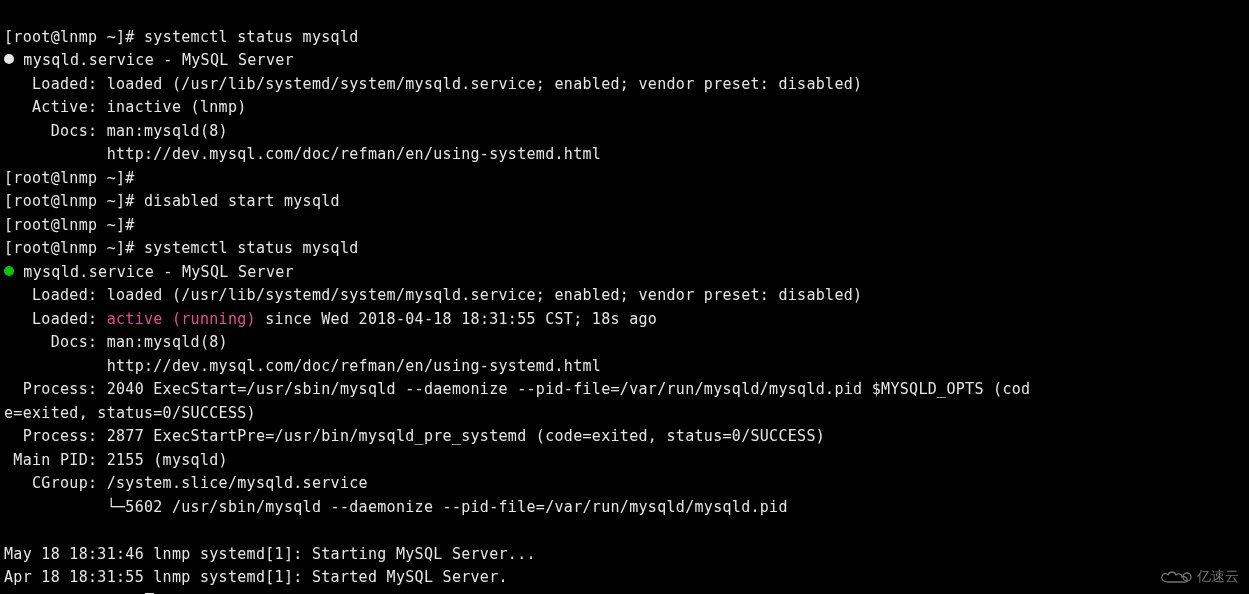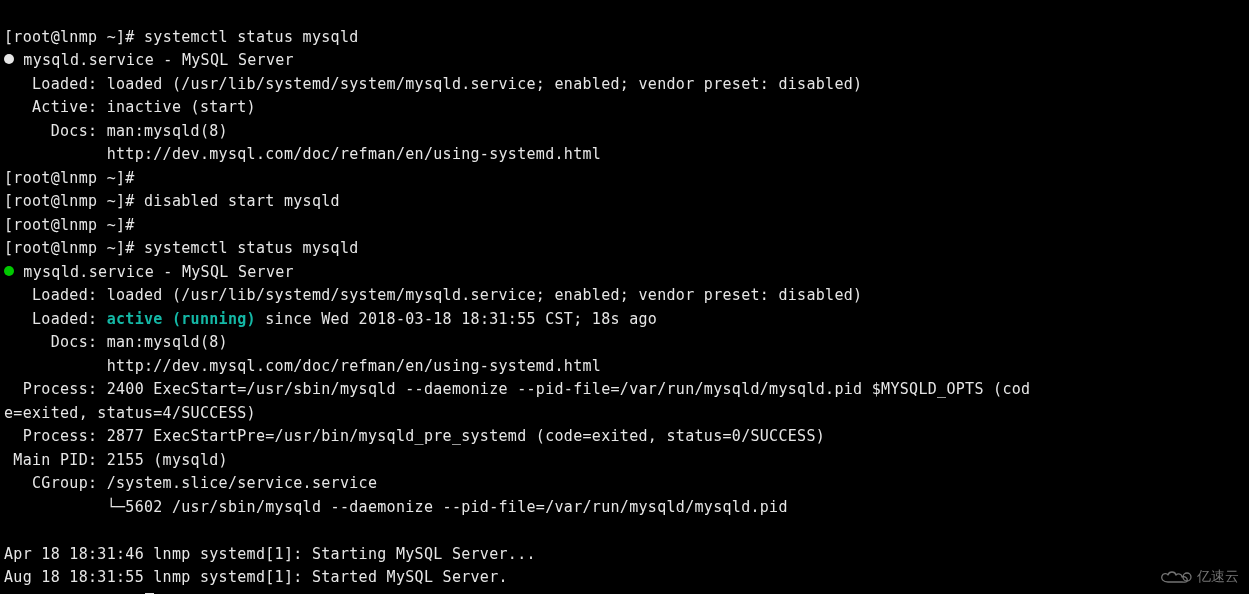--- a/index.html
+++ b/index.html
@@ -31,21 +31,21 @@
   }
   .bullet-green {
     display: inline-block;
     width: 10px;
     height: 10px;
     border-radius: 50%;
     background: #00c800;
     vertical-align: middle;
     margin-top: -3px;
   }
-  .green { color: #14b8a6; font-weight: bold; }
+  .green { color: #ec4899; font-weight: normal; }
   .watermark {
     position: absolute;
     right: 10px;
     bottom: 8px;
     font-family: sans-serif;
     font-size: 14px;
     color: #888;
     display: flex;
     align-items: flex-start;
     gap: 4px;
@@ -61,41 +61,41 @@
     margin-left: 1px;
   }
 </style>
 </head>
 <body>
 
 <div class="terminal">
 <span>[root@lnmp ~]# </span><span>systemctl status mysqld</span>
 <span class="bullet-white"></span><span> mysqld.service - MySQL Server</span>
 <span>   Loaded: loaded (/usr/lib/systemd/system/mysqld.service; enabled; vendor preset: disabled)</span>
-<span>   Active: inactive (start)</span>
+<span>   Active: inactive (lnmp)</span>
 <span>     Docs: man:mysqld(8)</span>
 <span>           http://dev.mysql.com/doc/refman/en/using-systemd.html</span>
 <span>[root@lnmp ~]# </span>
 <span>[root@lnmp ~]# </span><span>disabled start mysqld</span>
 <span>[root@lnmp ~]# </span>
 <span>[root@lnmp ~]# </span><span>systemctl status mysqld</span>
 <span class="bullet-green"></span><span> mysqld.service - MySQL Server</span>
 <span>   Loaded: loaded (/usr/lib/systemd/system/mysqld.service; enabled; vendor preset: disabled)</span>
-<span>   Loaded: </span><span class="green">active (running)</span><span> since Wed 2018-03-18 18:31:55 CST; 18s ago</span>
+<span>   Loaded: </span><span class="green">active (running)</span><span> since Wed 2018-04-18 18:31:55 CST; 18s ago</span>
 <span>     Docs: man:mysqld(8)</span>
 <span>           http://dev.mysql.com/doc/refman/en/using-systemd.html</span>
-<span>  Process: 2400 ExecStart=/usr/sbin/mysqld --daemonize --pid-file=/var/run/mysqld/mysqld.pid $MYSQLD_OPTS (cod</span>
-<span>e=exited, status=4/SUCCESS)</span>
+<span>  Process: 2040 ExecStart=/usr/sbin/mysqld --daemonize --pid-file=/var/run/mysqld/mysqld.pid $MYSQLD_OPTS (cod</span>
+<span>e=exited, status=0/SUCCESS)</span>
 <span>  Process: 2877 ExecStartPre=/usr/bin/mysqld_pre_systemd (code=exited, status=0/SUCCESS)</span>
 <span> Main PID: 2155 (mysqld)</span>
-<span>   CGroup: /system.slice/service.service</span>
+<span>   CGroup: /system.slice/mysqld.service</span>
 <span>           └─5602 /usr/sbin/mysqld --daemonize --pid-file=/var/run/mysqld/mysqld.pid</span>
 
-<span>Apr 18 18:31:46 lnmp systemd[1]: Starting MySQL Server...</span>
-<span>Aug 18 18:31:55 lnmp systemd[1]: Started MySQL Server.</span>
+<span>May 18 18:31:46 lnmp systemd[1]: Starting MySQL Server...</span>
+<span>Apr 18 18:31:55 lnmp systemd[1]: Started MySQL Server.</span>
 <span>[root@lnmp ~]# </span><span class="cursor"></span>
 </div>
 
 <div class="watermark">
   <svg viewBox="0 0 34 18">
     <path d="M9 14 C4 14 2 11 3 8 C4 5 8 5 9 7 C10 3 16 3 17 7 C19 5 23 6 23 9 C26 8 29 10 28 13 C27 15 25 14 23 14 Z" fill="none" stroke="#888" stroke-width="1.3" stroke-linejoin="round"></path>
     <circle cx="28" cy="9" r="4" fill="none" stroke="#888" stroke-width="1.3"></circle>
   </svg>
   <span>亿速云</span>
 </div>

